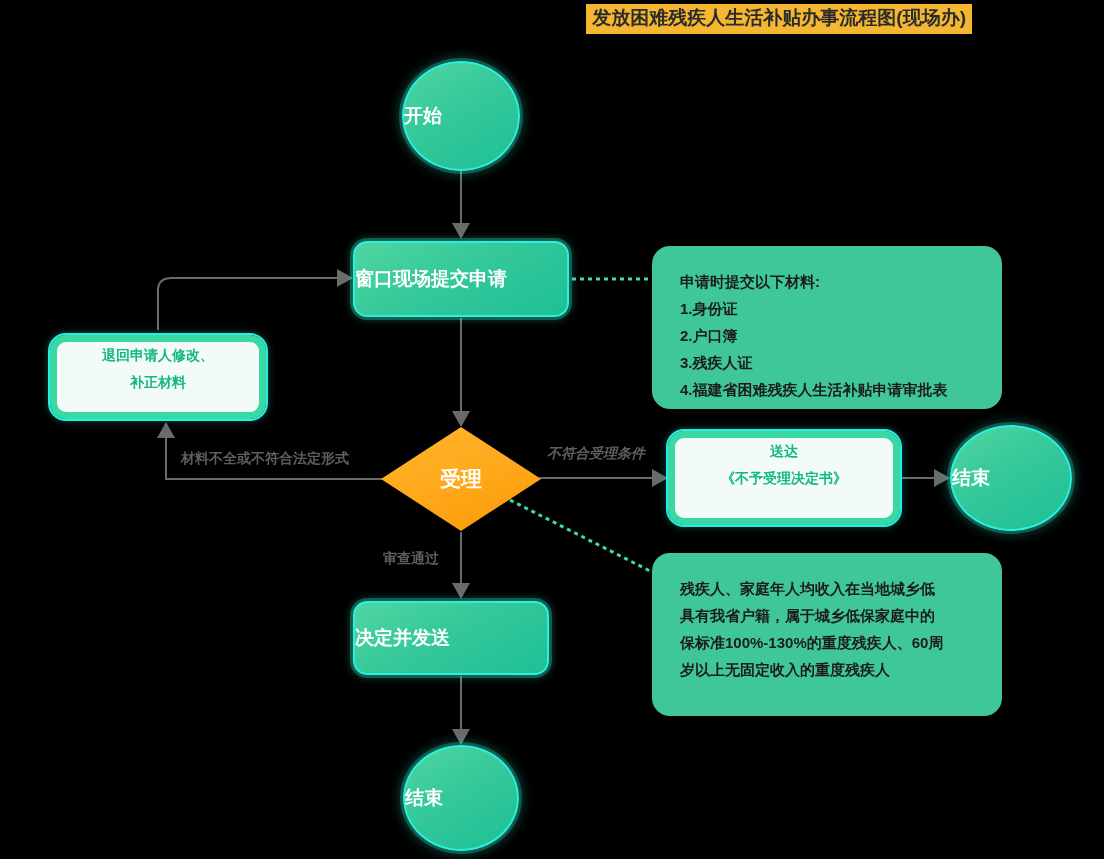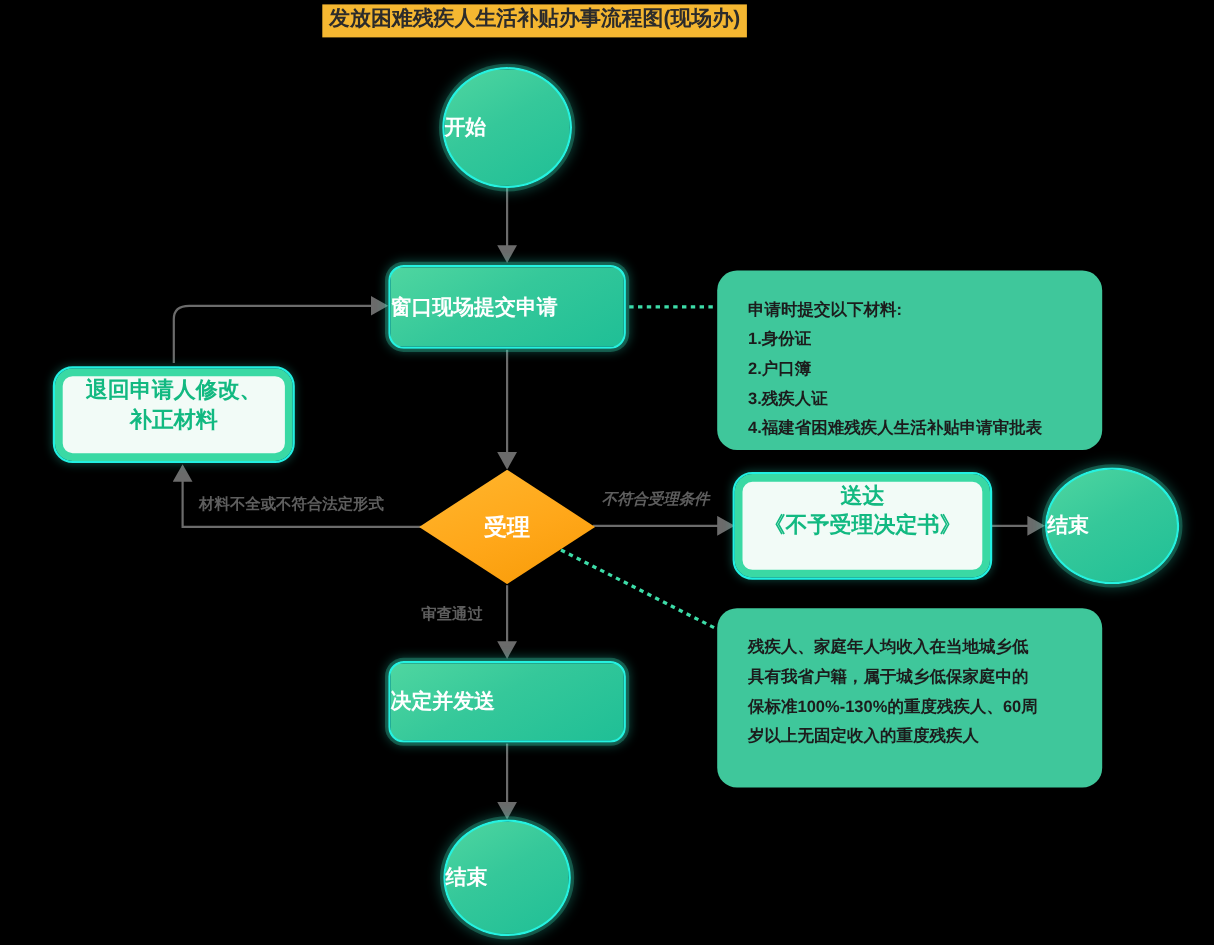--- a/index.html
+++ b/index.html
@@ -6,21 +6,21 @@
   body{
     width:1104px;height:859px;position:relative;overflow:hidden;
     font-family:"Liberation Sans","DejaVu Sans",sans-serif;
     background:#000000;
   }
   #canvas{position:absolute;inset:0;width:1104px;height:859px;}
   svg.edges{position:absolute;left:0;top:0;width:1104px;height:859px;pointer-events:none;}
 
   
   .title-wrap{
-    position:absolute;left:0;top:4px;width:972px;text-align:center;
+    position:absolute;left:0;top:4px;width:972px;text-align:right;
   }
   .title{
     display:inline-block;
     font-size:19px;font-weight:bold;color:#2b2b2b;
     background:#f5b731;
     padding:2px 6px 4px 6px;
     line-height:24px;
     letter-spacing:0px;
     white-space:nowrap;
   }
@@ -44,21 +44,21 @@
     box-shadow:0 0 0 3px rgba(60,230,190,.28), 0 0 10px 2px rgba(40,230,200,.35);
   }
   
   .rect-light{
     border-radius:16px;
     border:7px solid #3ad9a4;
     outline:2px solid #22f0e2;
     outline-offset:0px;
     background:#f2fbf7;
     color:#12b981;
-    font-size:20px;
+    font-size:14px;
     line-height:27px;
     box-shadow:0 0 9px 2px rgba(40,230,200,.30);
   }
   
   .circle{
     border-radius:50%;
     border:2px solid #25f2e0;
     background:linear-gradient(150deg,#4fd6a0 0%,#35c89a 45%,#1fbf96 100%);
     color:#ffffff;
     font-size:19px;
@@ -149,21 +149,21 @@
 
   <div class="node rect-light" style="left:668px;top:431px;width:232px;height:94px;flex-direction:column;">
     <span>送达</span>
     <span>《不予受理决定书》</span>
   </div>
 
   <div class="node circle" style="left:950px;top:425px;width:122px;height:106px;">
     <span>结束</span>
   </div>
 
-  <div class="node rect-fill" style="left:353px;top:601px;width:216px;height:74px;">
+  <div class="node rect-fill" style="left:353px;top:601px;width:196px;height:74px;">
     <span>决定并发送</span>
   </div>
 
   <div class="node circle" style="left:403px;top:745px;width:116px;height:106px;">
     <span>结束</span>
   </div>
 
   <div class="note" style="left:652px;top:246px;width:350px;height:163px;">
     <div>申请时提交以下材料:</div>
     <div>1.身份证</div>

